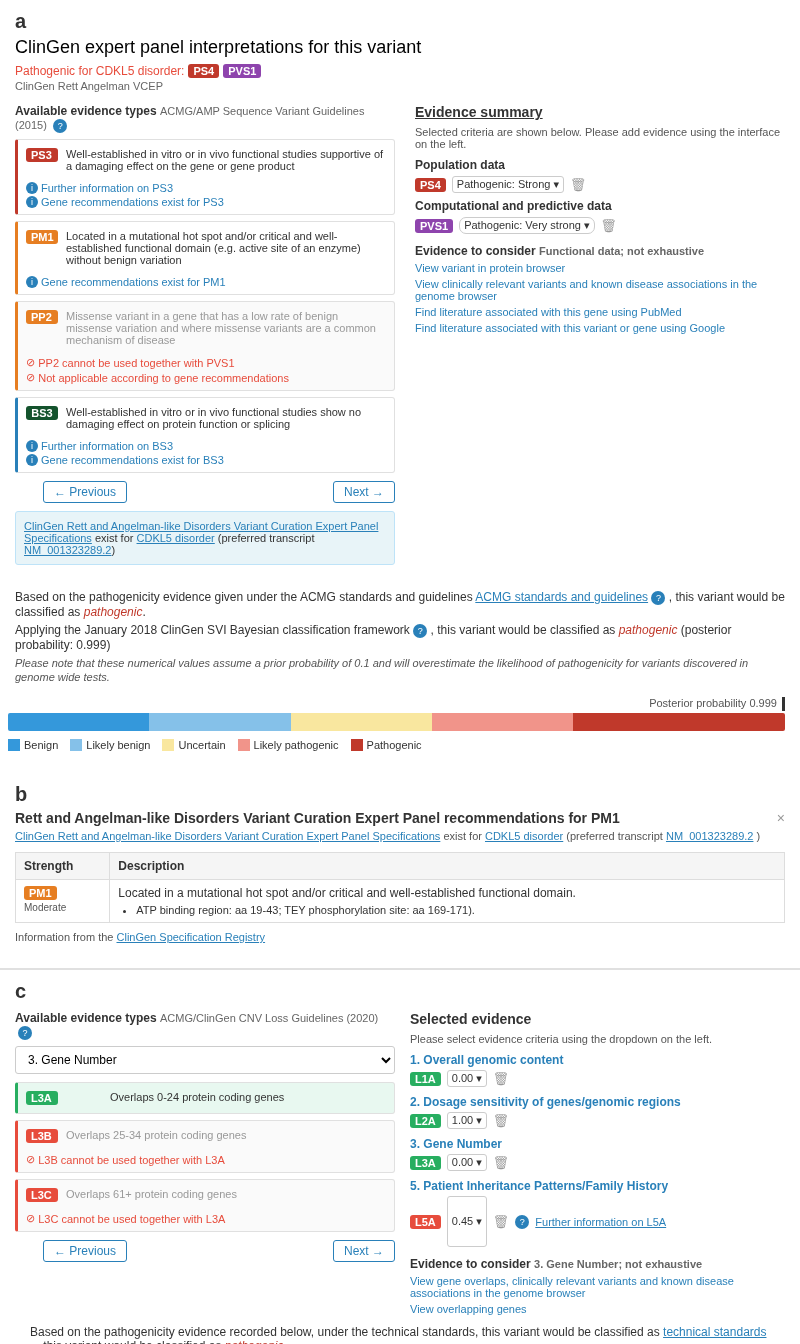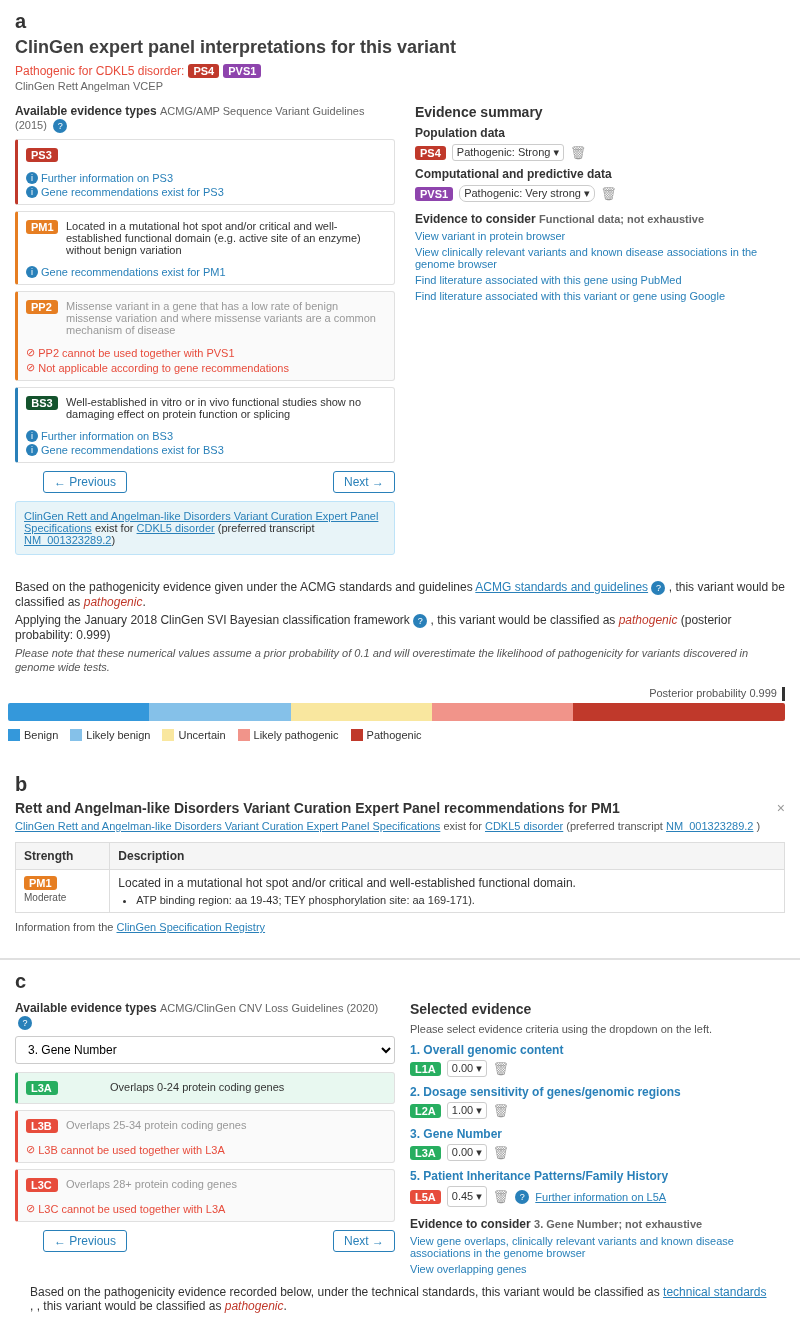--- a/index.html
+++ b/index.html
@@ -2,21 +2,21 @@
 <html><head>
   <meta charset="utf-8">
   <style>
     * { box-sizing: border-box; margin: 0; padding: 0; }
     body { font-family: Arial, sans-serif; font-size: 12px; color: #333; background: #fff; width: 800px; }
     
     .section-letter { font-size: 20px; font-weight: bold; color: #333; margin-bottom: 4px; }
     
     
     .section-a { padding: 10px 15px 15px 15px; }
-    .main-title { font-size: 18px; font-weight: bold; color: #404040; margin-bottom: 6px; }
+    .main-title { font-size: 18px; font-weight: normal; color: #000000; margin-bottom: 6px; }
     .pathogenic-badge { display: inline-flex; align-items: center; gap: 4px; }
     .pathogenic-text { color: #e74c3c; font-size: 12px; }
     .badge { display: inline-block; padding: 1px 5px; border-radius: 3px; font-size: 11px; font-weight: bold; color: #fff; }
     .badge-ps4 { background: #c0392b; }
     .badge-pvs1 { background: #8e44ad; }
     .org-name { font-size: 11px; color: #666; }
     
     .two-col { display: flex; gap: 15px; margin-top: 10px; }
     .left-col { flex: 0 0 380px; }
     .right-col { flex: 1; }
@@ -36,21 +36,21 @@
     .warn-row { display: flex; align-items: center; gap: 3px; font-size: 11px; color: #e74c3c; margin-top: 2px; }
     .warn-icon { color: #e74c3c; font-size: 11px; }
     
     .nav-row { display: flex; justify-content: space-between; margin-top: 8px; padding-left: 28px; }
     .nav-btn { background: none; border: 1px solid #2980b9; color: #2980b9; padding: 3px 10px; border-radius: 3px; font-size: 12px; cursor: pointer; }
     
     .info-box { background: #e8f4f8; border: 1px solid #bee3f8; border-radius: 3px; padding: 8px; margin-top: 8px; font-size: 11px; }
     .info-box a { color: #2980b9; }
     
     
-    .ev-summary-title { font-size: 14px; font-weight: bold; color: #333; margin-bottom: 6px; }
+    .ev-summary-title { font-size: 14px; font-weight: bold; color: #333; margin-bottom: 6px; text-decoration: underline; }
     .ev-summary-desc { font-size: 11px; color: #555; margin-bottom: 8px; }
     .ev-section-label { font-size: 12px; font-weight: bold; color: #333; margin-bottom: 4px; }
     .ev-badge-row { display: flex; align-items: center; gap: 6px; margin-bottom: 6px; }
     .ev-badge-row .del-icon { color: #999; font-size: 13px; cursor: pointer; }
     
     .ev-consider { font-size: 12px; font-weight: bold; color: #333; margin-top: 10px; margin-bottom: 4px; }
     .ev-consider-sub { font-size: 11px; color: #666; }
     .ev-link { color: #2980b9; font-size: 11px; display: block; margin-top: 4px; text-decoration: none; }
     
     
@@ -109,20 +109,21 @@
         <div class="evidence-types-header">
           <span class="label">Available evidence types</span>
           <span class="sub"> <span>ACMG/AMP Sequence Variant Guidelines (2015)</span></span>
           <span style="display:inline-flex;align-items:center;justify-content:center;width:14px;height:14px;background:#2980b9;border-radius:50%;color:#fff;font-size:9px;margin-left:3px;cursor:pointer;">?</span>
         </div>
 
         
         <div class="evidence-item" style="border-left: 3px solid #c0392b;">
           <div class="evidence-item-header">
             <span class="badge" style="background:#c0392b;min-width:32px;">PS3</span>
+            <span style="font-size:11px;">Well-established in vitro or in vivo functional studies supportive of a damaging effect on the gene or gene product</span>
           </div>
           <div class="evidence-item-footer">
             <div class="info-row">
                 <span class="info-icon">i</span>
                 <a href="#">Further information on PS3</a>
               </div>
             <div class="info-row">
                 <span class="info-icon">i</span>
                 <a href="#">Gene recommendations exist for PS3</a>
               </div>
@@ -186,20 +187,21 @@
 
         <div class="info-box">
           <a href="#" style="color:#2980b9;">ClinGen Rett and Angelman-like Disorders Variant Curation Expert Panel Specifications</a>
           <span> exist for </span><a href="#" style="color:#2980b9;">CDKL5 disorder</a>
           <span> (preferred transcript </span><a href="#" style="color:#2980b9;">NM_001323289.2</a><span>)</span>
         </div>
       </div>
 
       <div class="right-col">
         <div class="ev-summary-title">Evidence summary</div>
+        <div class="ev-summary-desc">Selected criteria are shown below. Please add evidence using the interface on the left.</div>
 
         <div class="ev-section-label">Population data</div>
         <div class="ev-badge-row">
           <span class="badge" style="background:#c0392b;">PS4</span>
           <span style="font-size:11px;border:1px solid #ccc;border-radius:3px;padding:1px 4px;">Pathogenic: Strong ▾</span>
           <span class="del-icon">🗑</span>
         </div>
 
         <div class="ev-section-label">Computational and predictive data</div>
         <div class="ev-badge-row">
@@ -353,21 +355,21 @@
               <span class="warn-icon">⊘</span>
               <span>L3B cannot be used together with L3A</span>
             </div>
         </div>
       </div>
 
       
       <div class="evidence-item" style="border-left: 3px solid #e74c3c; background: #fafafa;">
         <div class="evidence-item-header">
           <span class="badge" style="background:#e74c3c;min-width:32px;">L3C</span>
-          <span style="font-size:11px;color:#999;">Overlaps 28+ protein coding genes</span>
+          <span style="font-size:11px;color:#999;">Overlaps 61+ protein coding genes</span>
         </div>
         <div class="evidence-item-footer">
           <div class="warn-row">
               <span class="warn-icon">⊘</span>
               <span>L3C cannot be used together with L3A</span>
             </div>
         </div>
       </div>
 
       <div class="nav-row">
@@ -404,21 +406,21 @@
           <span class="badge" style="background:#27ae60;">L3A</span>
           <span style="font-size:11px;border:1px solid #ccc;border-radius:3px;padding:1px 4px;">0.00 ▾</span>
           <span class="del-icon">🗑</span>
         </div>
       </div>
 
       <div class="sel-ev-section">
         <div class="sel-ev-section-label">5. Patient Inheritance Patterns/Family History</div>
         <div class="sel-ev-row">
           <span class="badge" style="background:#e74c3c;">L5A</span>
-          <span style="font-size:11px;border:1px solid #ccc;border-radius:3px;padding:3px 4px;">0.45 ▾</span>
+          <span style="font-size:11px;border:1px solid #ccc;border-radius:3px;padding:18px 4px;">0.45 ▾</span>
           <span class="del-icon">🗑</span>
           <span style="display:inline-flex;align-items:center;justify-content:center;width:14px;height:14px;background:#2980b9;border-radius:50%;color:#fff;font-size:9px;cursor:pointer;">?</span>
           <a href="#" style="font-size:11px;color:#2980b9;">Further information on L5A</a>
         </div>
       </div>
 
       <div class="ev-consider">
         <span>Evidence to consider</span>
         <span class="ev-consider-sub"> <span>3. Gene Number; not exhaustive</span></span>
       </div>

